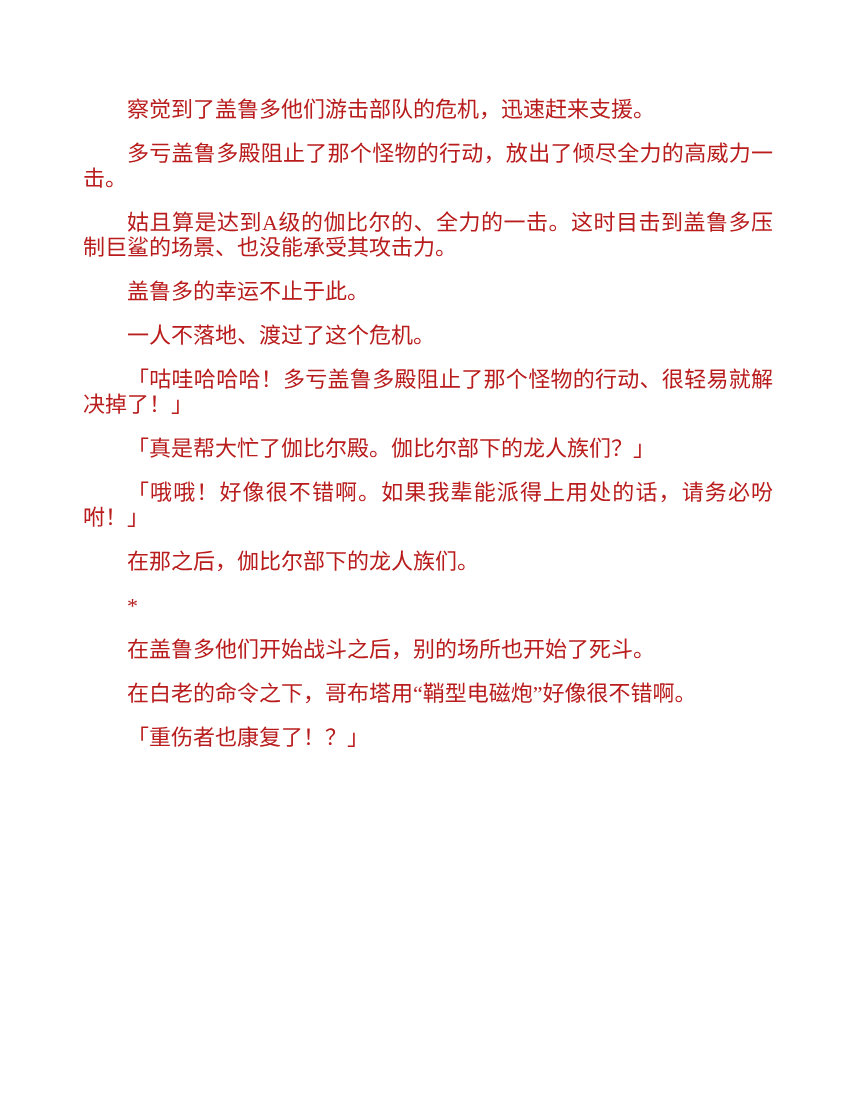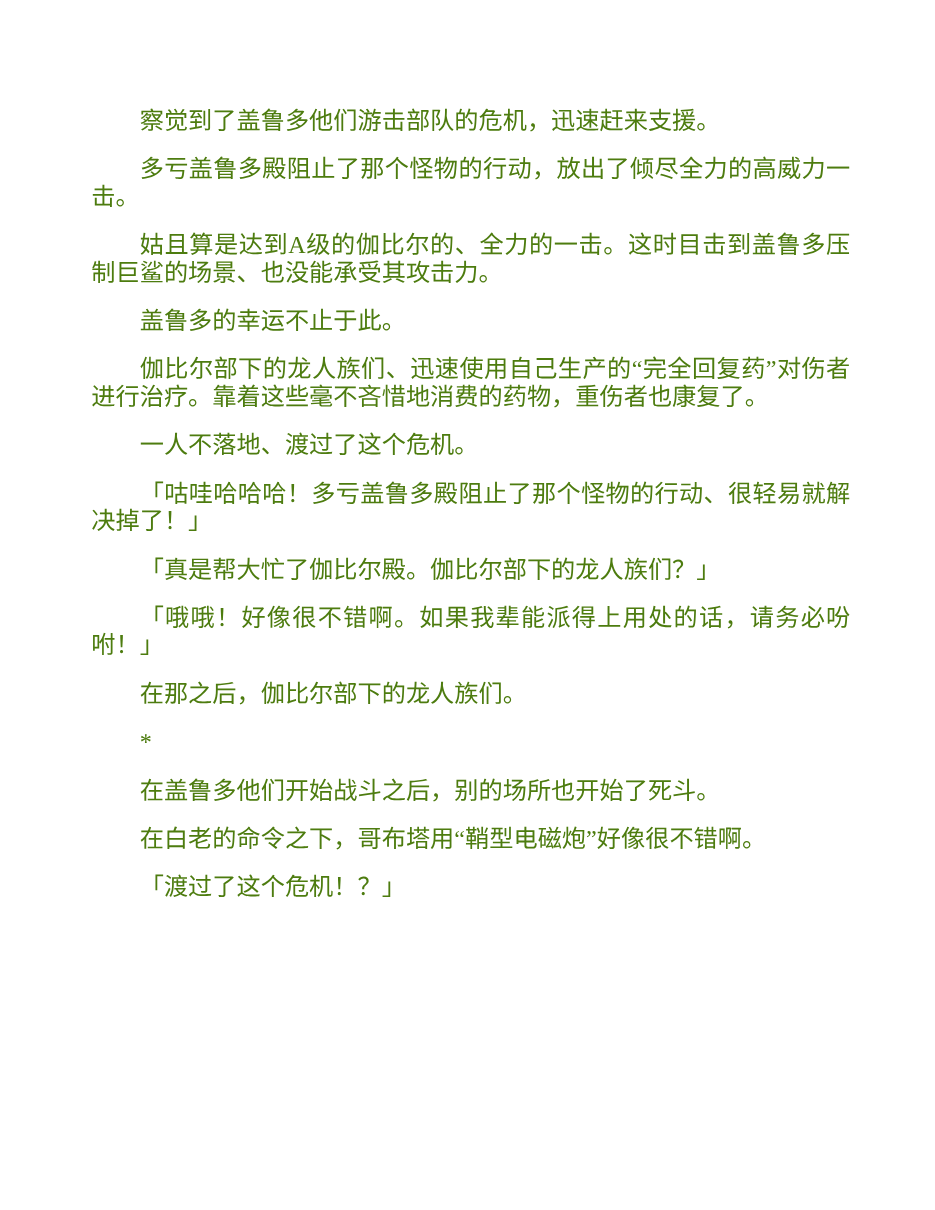--- a/index.html
+++ b/index.html
@@ -15,21 +15,21 @@
   }
   .page {
     box-sizing: border-box;
     width: 850px;
     height: 1100px;
     padding: 97px 77px 0 83px;
     background: #ffffff;
   }
   .content {
     width: 690px;
-    color: #4d7c0f;
+    color: #b91c1c;
     font-size: 22px;
     line-height: 25px;
     text-align: justify;
     line-break: strict;
     word-break: normal;
     filter: blur(0.3px);
   }
   .content p {
     margin: 0 0 19px 0;
     padding: 0;
@@ -41,24 +41,23 @@
 </style>
 </head>
 <body>
 
 <div class="page">
   <div class="content">
     <p>察觉到了盖鲁多他们游击部队的危机，迅速赶来支援。</p>
     <p>多亏盖鲁多殿阻止了那个怪物的行动，放出了倾尽全力的高威力一击。</p>
     <p>姑且算是达到A级的伽比尔的、全力的一击。这时目击到盖鲁多压制巨鲨的场景、也没能承受其攻击力。</p>
     <p>盖鲁多的幸运不止于此。</p>
-    <p>伽比尔部下的龙人族们、迅速使用自己生产的“完全回复药”对伤者进行治疗。靠着这些毫不吝惜地消费的药物，重伤者也康复了。</p>
     <p>一人不落地、渡过了这个危机。</p>
     <p>「咕哇哈哈哈！多亏盖鲁多殿阻止了那个怪物的行动、很轻易就解决掉了！」</p>
     <p>「真是帮大忙了伽比尔殿。伽比尔部下的龙人族们？」</p>
     <p>「哦哦！好像很不错啊。如果我辈能派得上用处的话，请务必吩咐！」</p>
     <p>在那之后，伽比尔部下的龙人族们。</p>
     <p class="scene-break">*</p>
     <p>在盖鲁多他们开始战斗之后，别的场所也开始了死斗。</p>
     <p>在白老的命令之下，哥布塔用“鞘型电磁炮”好像很不错啊。</p>
-    <p>「渡过了这个危机！？」</p>
+    <p>「重伤者也康复了！？」</p>
   </div>
 </div>
 
 </body></html>

